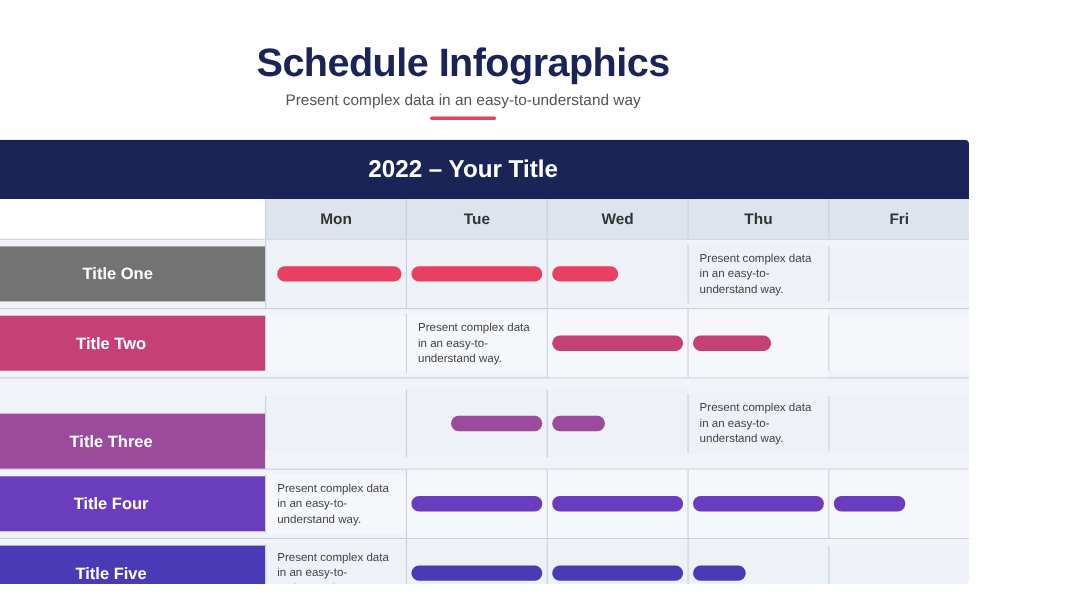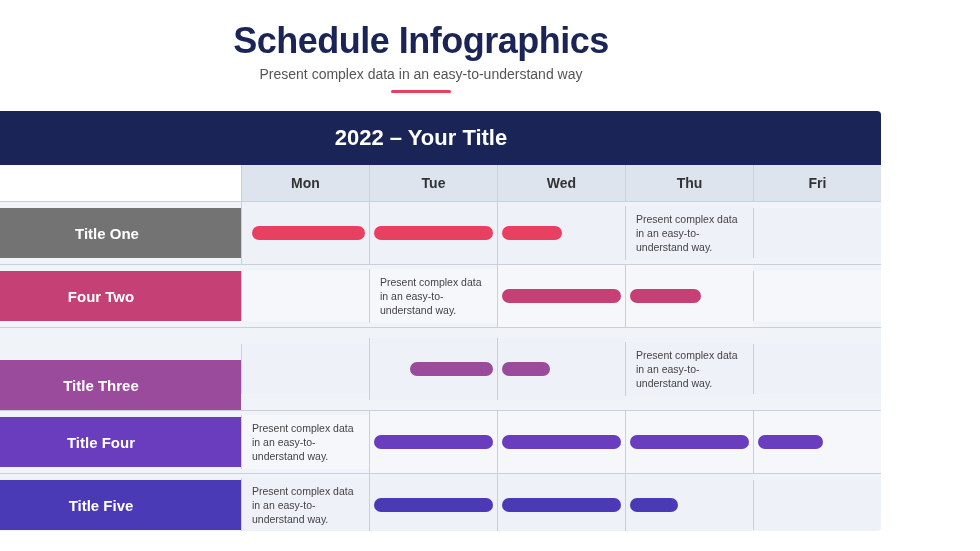--- a/index.html
+++ b/index.html
@@ -11,21 +11,21 @@
       overflow: hidden;
     }
 
     .page {
       width: 842px;
       height: 551px;
       background: #fff;
       display: flex;
       flex-direction: column;
       align-items: center;
-      padding: 20px 30px 20px 30px;
+      padding: 36px 30px 20px 30px;
     }
 
     .header {
       text-align: center;
       margin-bottom: 6px;
     }
 
     .main-title {
       font-size: 36px;
       font-weight: 900;
@@ -214,21 +214,21 @@
 
       <div class="cell">
         <span class="cell-text">Present complex data in an easy-to-understand way.</span>
       </div>
 
       <div class="cell"></div>
     </div>
 
     <div class="row row2">
       <div class="row-title title-two">
-        <span>Four Two</span>
+        <span>Title Two</span>
       </div>
 
       <div class="cell"></div>
 
       <div class="cell">
         <span class="cell-text">Present complex data in an easy-to-understand way.</span>
       </div>
 
       <div class="cell">
         <div class="gantt-area">

